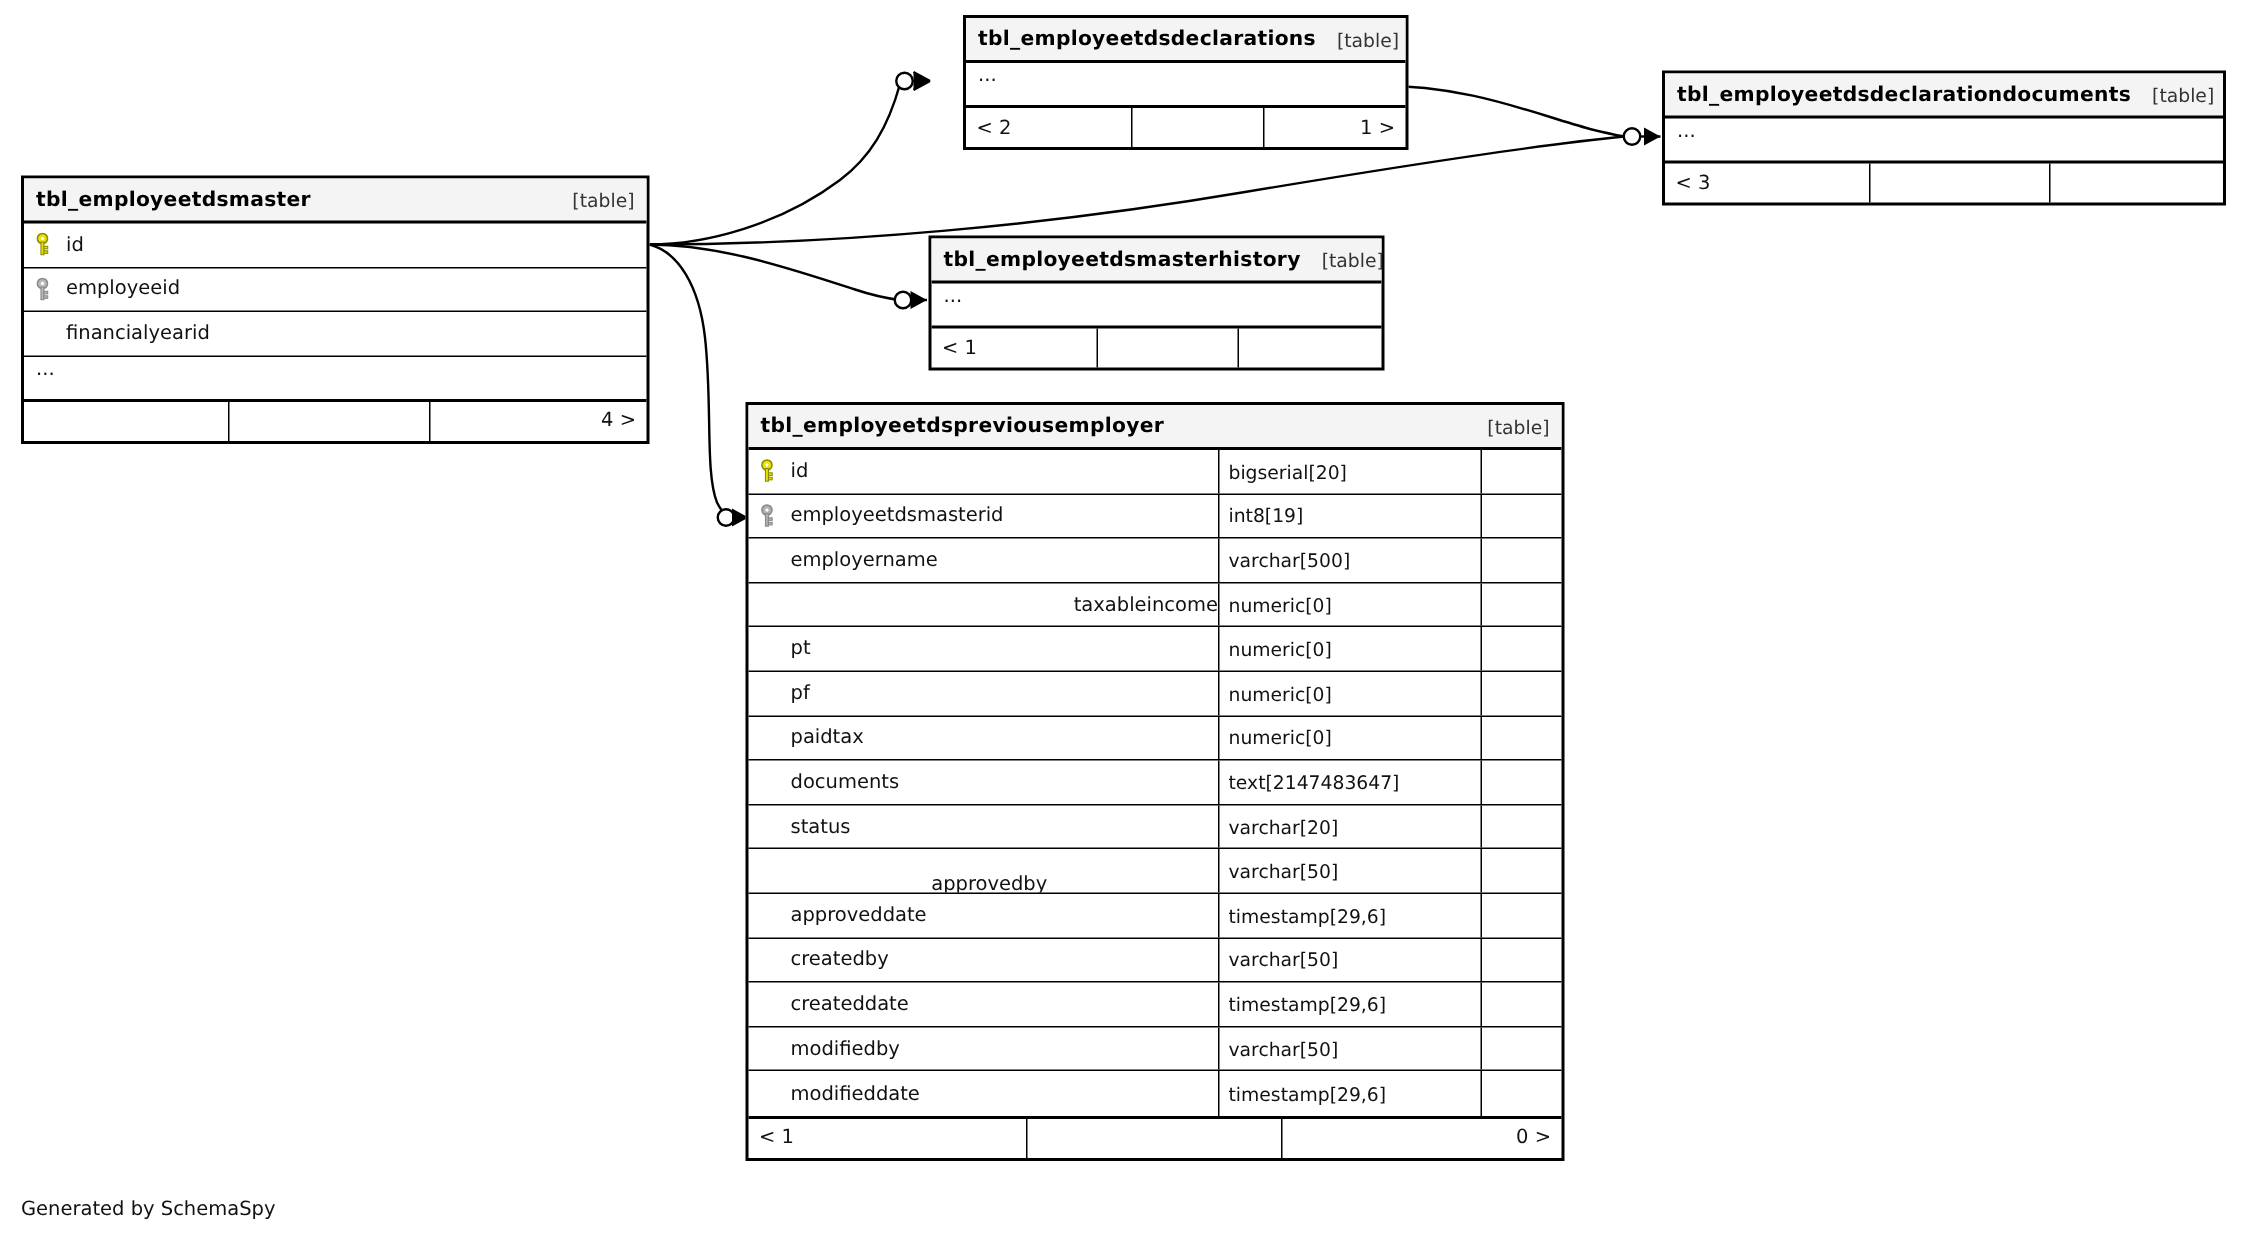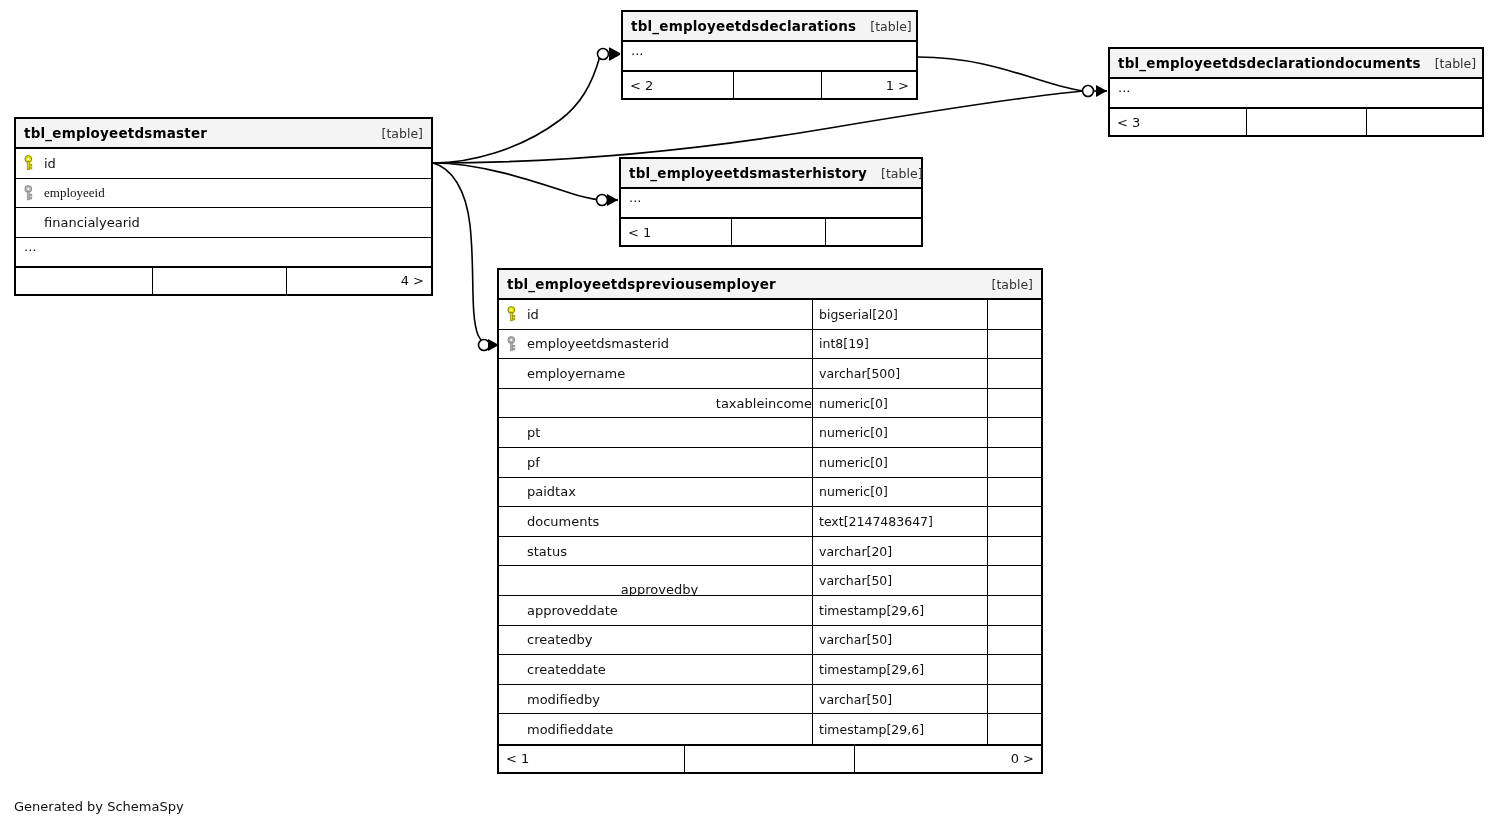--- a/index.html
+++ b/index.html
@@ -138,21 +138,21 @@
     border-left: 1px solid #000000;
     padding: 0 7px;
     white-space: nowrap;
   }
   .foot-cell:first-child { border-left: none; }
   .foot-left  { justify-content: flex-start; }
   .foot-right { justify-content: flex-end; }
 
   
   #node-master            { left: 14px;   top: 117px; width: 419px; }
-  #node-declarations      { left: 621px;  top: 10px;  width: 297px; }
+  #node-declarations      { left: 642px;  top: 10px;  width: 297px; }
   #node-docs              { left: 1108px; top: 47px;  width: 376px; }
   #node-history           { left: 619px;  top: 157px; width: 304px; }
   #node-previousemployer  { left: 497px;  top: 268px; width: 546px; }
 
   #generated-by {
     position: absolute;
     left: 14px;
     top: 799px;
     font-size: 13px;
     color: #111111;
@@ -216,21 +216,21 @@
               <rect x="3.3" y="6.4" width="2" height="8.4" fill="#e8e000" stroke="#8a8a00" stroke-width="0.7"></rect>
               <rect x="5.3" y="9.2" width="2.5" height="1.7" fill="#e8e000" stroke="#8a8a00" stroke-width="0.7"></rect>
               <rect x="5.3" y="12.2" width="2.5" height="1.7" fill="#e8e000" stroke="#8a8a00" stroke-width="0.7"></rect>
             </svg>
           </span>
           <span>id</span>
         </div>
       </div>
 
       <div class="row">
-        <div class="cell-name" style="width:100%;font-family:Liberation Serif, serif;">
+        <div class="cell-name" style="width:100%;">
           <span class="keyicon">
             <svg width="13" height="16" viewBox="0 0 13 16">
               <circle cx="4.3" cy="4" r="3.4" fill="#b8b8b8" stroke="#8a8a8a" stroke-width="1"></circle>
               <circle cx="4.3" cy="4" r="1.1" fill="#ffffff"></circle>
               <rect x="3.3" y="6.4" width="2" height="8.4" fill="#b8b8b8" stroke="#8a8a8a" stroke-width="0.7"></rect>
               <rect x="5.3" y="9.2" width="2.5" height="1.7" fill="#b8b8b8" stroke="#8a8a8a" stroke-width="0.7"></rect>
               <rect x="5.3" y="12.2" width="2.5" height="1.7" fill="#b8b8b8" stroke="#8a8a8a" stroke-width="0.7"></rect>
             </svg>
           </span>
           <span>employeeid</span>

